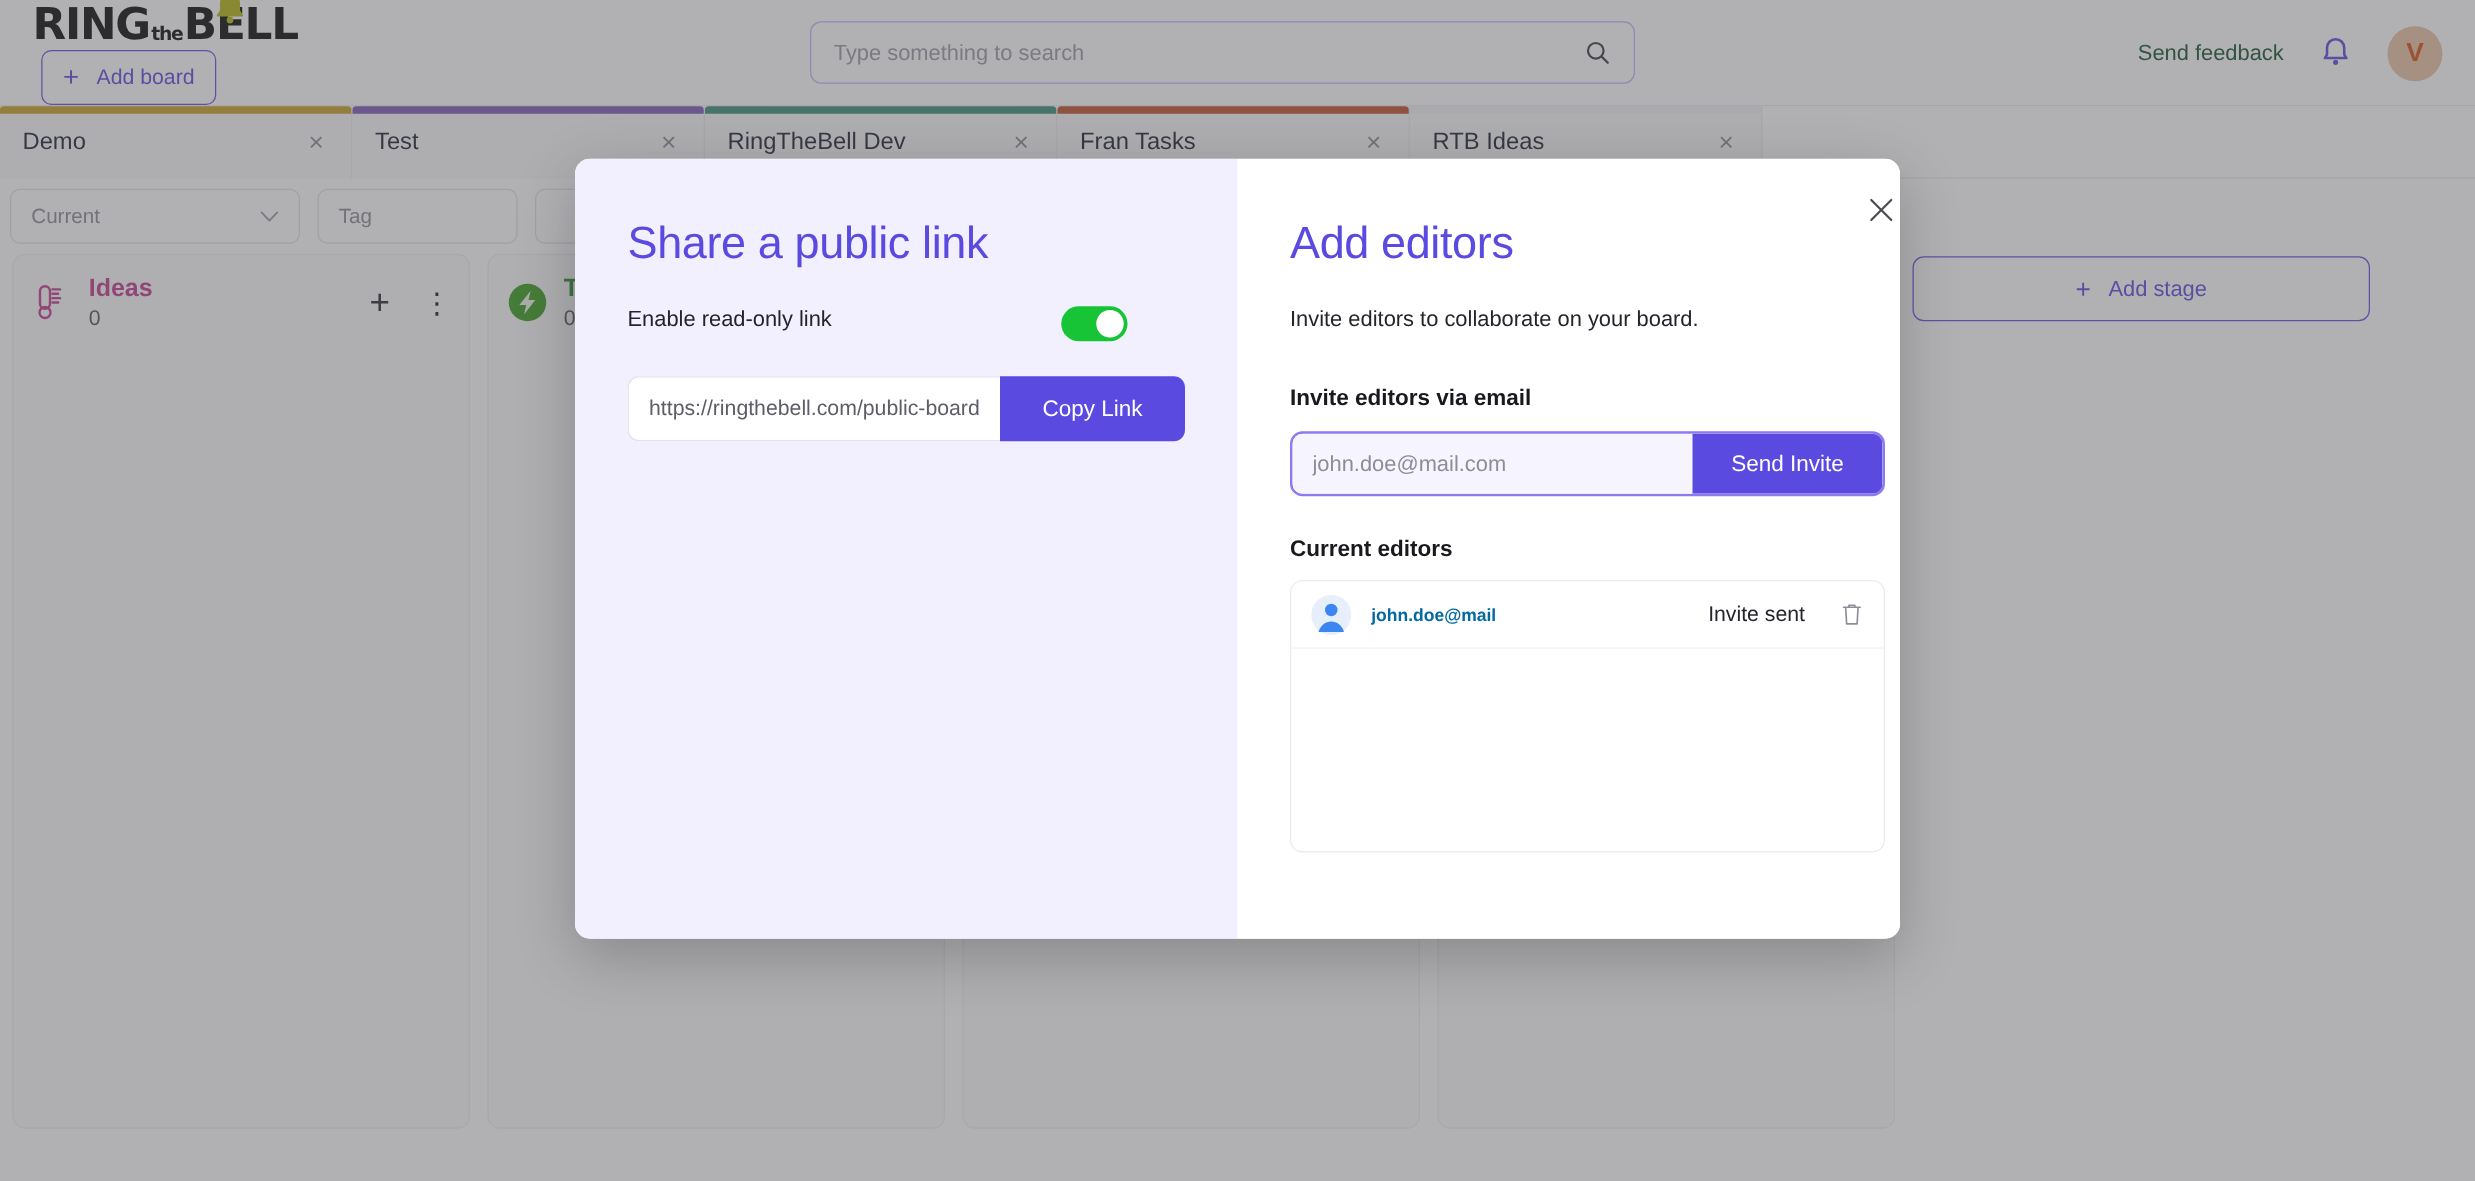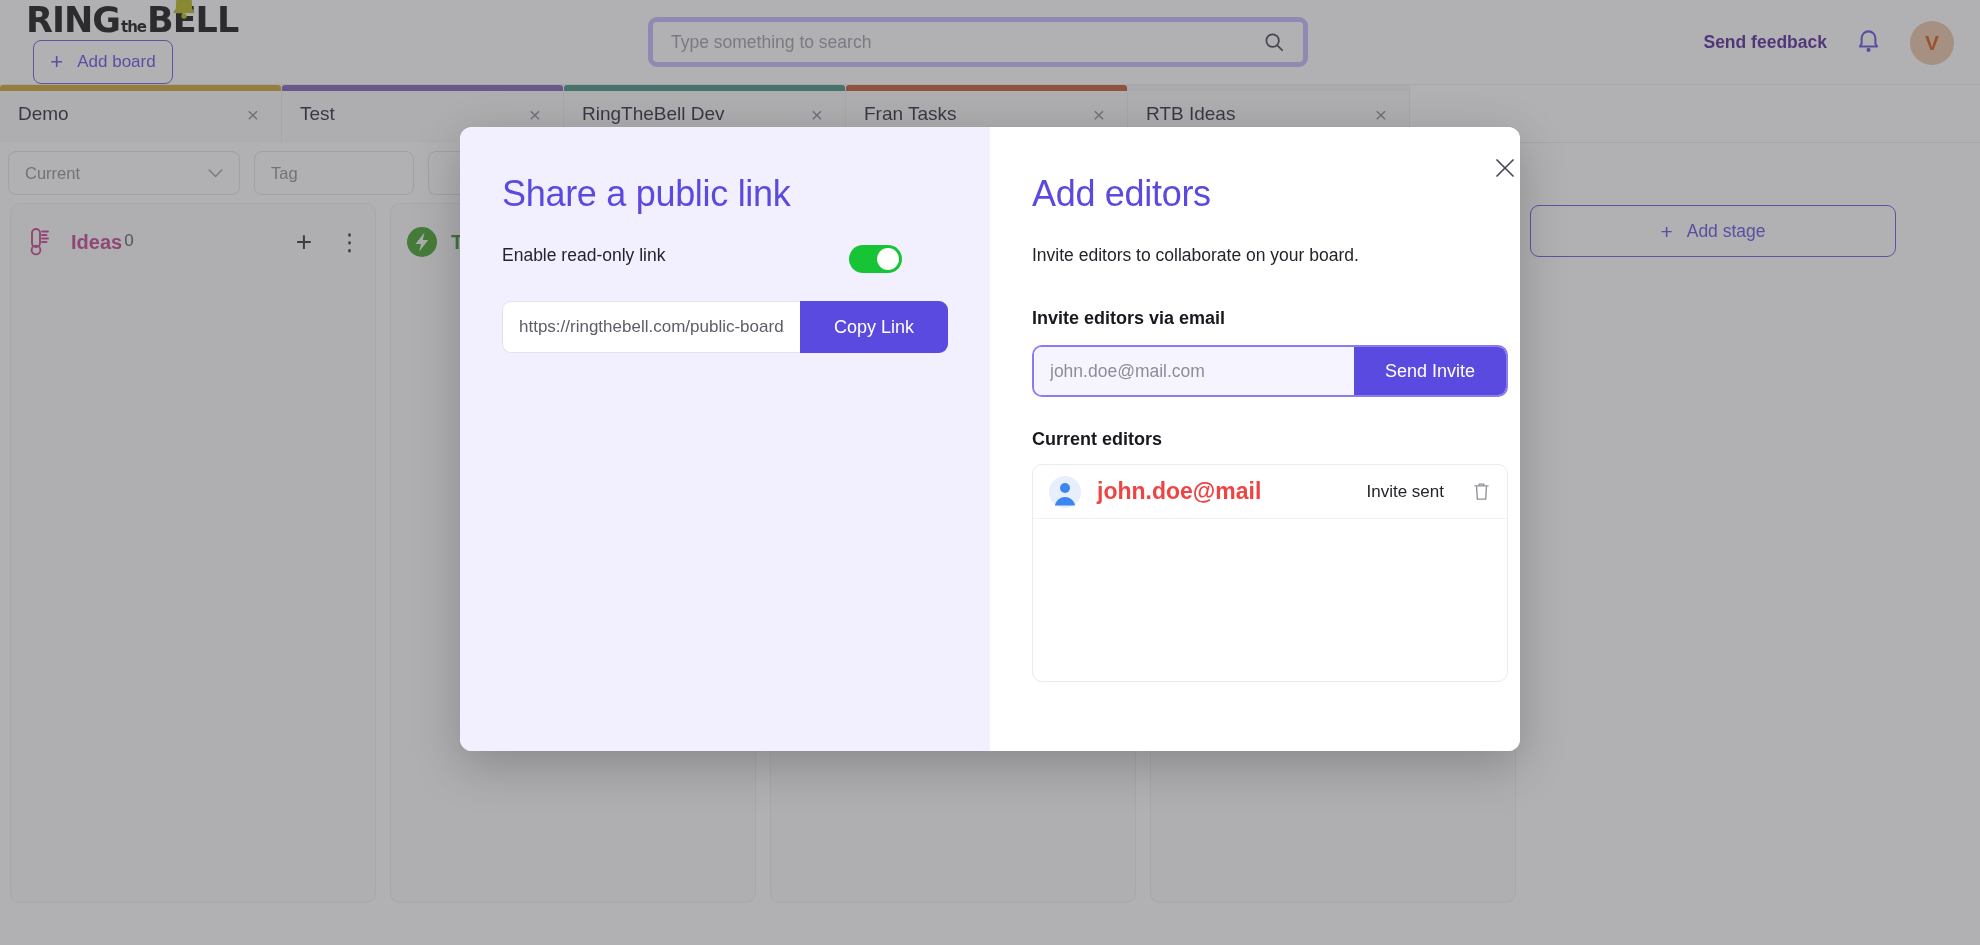--- a/index.html
+++ b/index.html
@@ -46,38 +46,38 @@
     display: flex; align-items: center; justify-content: center; gap: 14px;
     width: 140px; height: 46px;
     border: 1.6px solid #6b4ee6; border-radius: 8px;
     color: #5b4ae0; font-size: 17px; background: #fff; cursor: pointer;
   }
   .add-board-btn .plus { font-size: 22px; font-weight: 400; line-height: 1; color:#5b4ae0;}
 
   .search-wrap {
     position: absolute; left: 648px; top: 17px;
     width: 660px; height: 50px;
-    border: 5px solid #c4b5fd; border-radius: 9px;
+    border: 1px solid #c4b5fd; border-radius: 9px;
     display: flex; align-items: center;
     background: #fff;
     gap: 21px;
   }
   .search-input {
     flex: 1; border: 0; outline: none; background: transparent;
     font-size: 17.5px; color: #3c3c46; padding: 0 18px;
     font-family: "Liberation Sans", sans-serif;
   }
   .search-input::placeholder { color: #9a9aa6; }
   .search-icon { margin-right: 18px; display:flex; }
 
   .topbar-right {
     position: absolute; right: 26px; top: 0; height: 85px;
     display: flex; align-items: center; gap: 28px;
   }
-  .send-feedback { font-size: 17.5px; color: #4c1d95; cursor: pointer; font-weight: bold; }
+  .send-feedback { font-size: 17.5px; color: #14532d; cursor: pointer; }
   .bell-icon { display:flex; cursor:pointer; }
   .avatar-v {
     width: 44px; height: 44px; border-radius: 50%;
     background: #e9c2a4; color: #d4540f;
     display: flex; align-items: center; justify-content: center;
     font-size: 21px; font-weight: 700; cursor: pointer;
   }
 
   
   .tabs {
@@ -132,21 +132,21 @@
     width: 366px; flex: none;
     background: #fbfbfd; border: 1px solid #eeeef2;
     border-radius: 10px;
     min-height: 700px;
   }
   .col-head {
     height: 76px; display: flex; align-items: center; padding: 0 14px;
     gap: 12px;
   }
   .col-icon { width: 34px; height: 34px; flex: none; display:flex; align-items:center; justify-content:center; }
-  .col-titlewrap { flex: 1; display: flex; flex-direction: row; gap: 2px; }
+  .col-titlewrap { flex: 1; display: flex; flex-direction: column; gap: 2px; }
   .col-title { font-size: 20px; font-weight: 700; }
   .col-count { font-size: 17px; color: #53535e; }
   .col-add { font-size: 28px; color: #2a2a33; font-weight: 300; cursor: pointer; line-height: 1; }
   .col-menu { font-size: 23px; color: #1c1c24; cursor: pointer; letter-spacing: 0; line-height:1; margin-left: 14px;}
 
   .add-stage-btn {
     width: 366px; flex: none; height: 52px; margin-top: 2px;
     border: 1.6px solid #6b4ee6; border-radius: 9px;
     display: flex; align-items: center; justify-content: center; gap: 14px;
     color: #5b4ae0; font-size: 17.5px; background: #fff; cursor: pointer;
@@ -253,21 +253,21 @@
   .editors-list {
     margin-top: 14px; width: 476px; height: 218px;
     border: 1px solid #eaeaf0; border-radius: 10px;
     background: #fff; overflow: hidden;
   }
   .editor-row {
     height: 54px; display: flex; align-items: center; padding: 0 16px; gap: 16px;
     border-bottom: 1px solid #f2f2f6;
   }
   .editor-avatar { width: 32px; height: 32px; flex: none; }
-  .editor-email { flex: 1; font-size: 23px; font-weight: 700; color: #ef4444; }
+  .editor-email { flex: 1; font-size: 14px; font-weight: 700; color: #0369a1; }
   .editor-status { font-size: 17px; color: #24242c; }
   .trash-icon { margin-left: 12px; cursor: pointer; display:flex; }
 </style>
 </head>
 <body>
 
 <div id="app">
 
   <div class="topbar">
 

